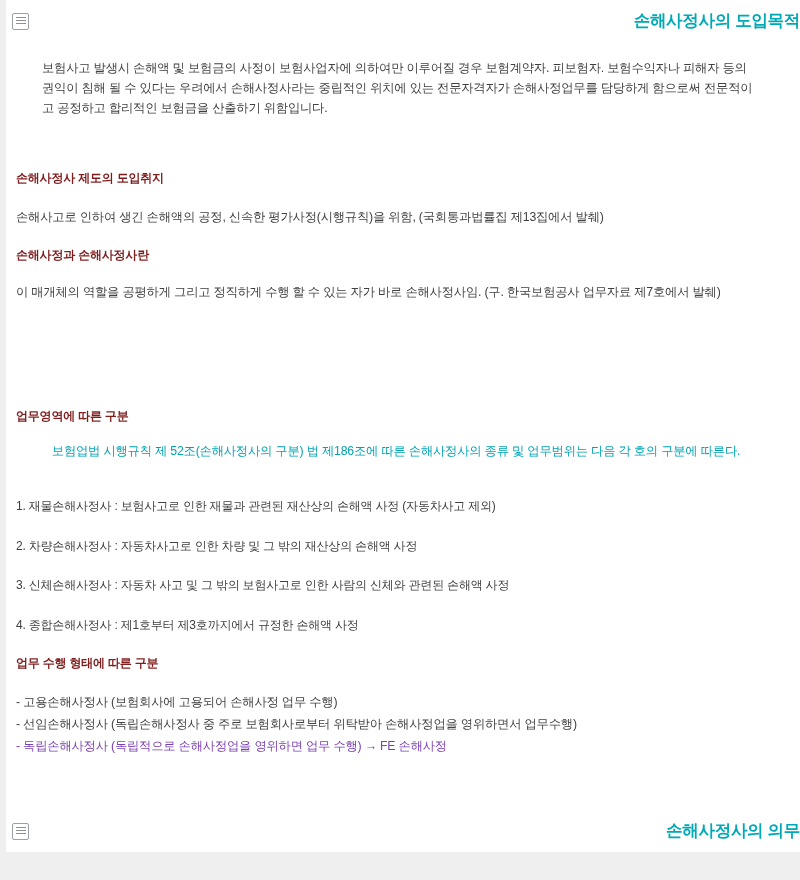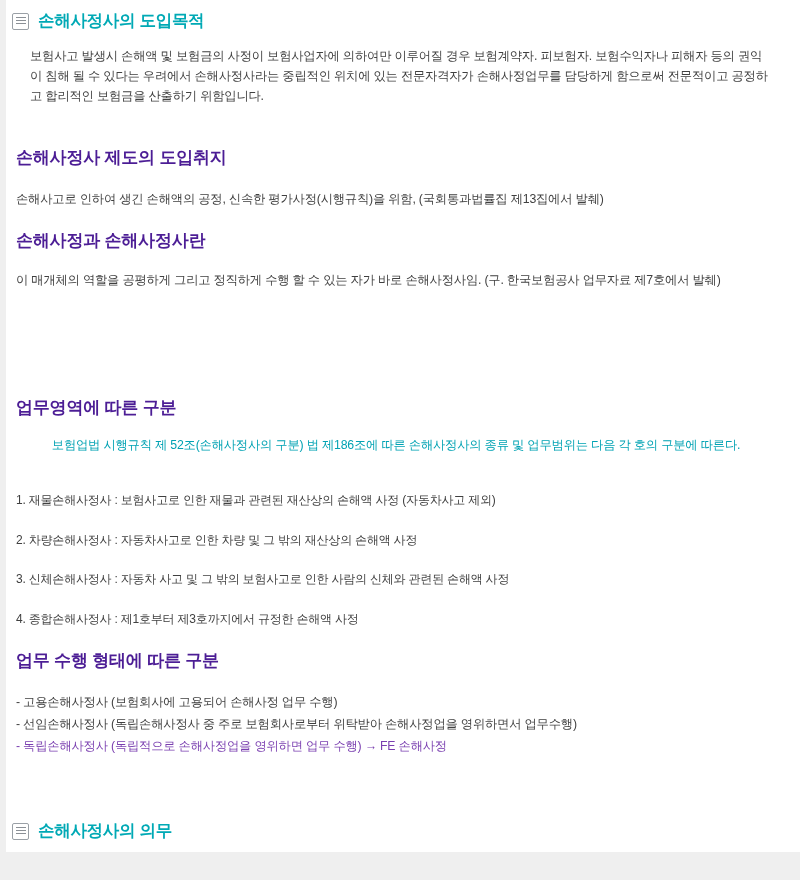--- a/index.html
+++ b/index.html
@@ -43,20 +43,21 @@
 
   .section {
     position: relative;
   }
 
   .sec-head {
     display: flex;
     align-items: center;
     gap: 9px;
     padding-left: 12px;
+    justify-content: space-between;
   }
   .sec-icon {
     width: 17px;
     height: 17px;
     border: 1px solid #9aa0a6;
     border-radius: 2px;
     box-sizing: border-box;
     position: relative;
     background: #ffffff;
     flex: none;
@@ -81,32 +82,32 @@
   .body-indent {
     padding-left: 30px;
     padding-right: 30px;
   }
   .body-indent2 {
     padding-left: 16px;
     padding-right: 24px;
   }
 
   p.para {
-    margin: 0;
+    margin: 12px;
     font-size: 12.3px;
     line-height: 20px;
     color: #404040;
     letter-spacing: -0.2px;
   }
 
   h3.sub {
     margin: 0;
-    font-size: 17px;
+    font-size: 12px;
     font-weight: bold;
-    color: #4c1d95;
+    color: #7f1d1d;
     letter-spacing: -0.2px;
   }
 
   .line {
     margin: 0;
     font-size: 12.3px;
     line-height: 20px;
     color: #404040;
     letter-spacing: -0.2px;
   }

